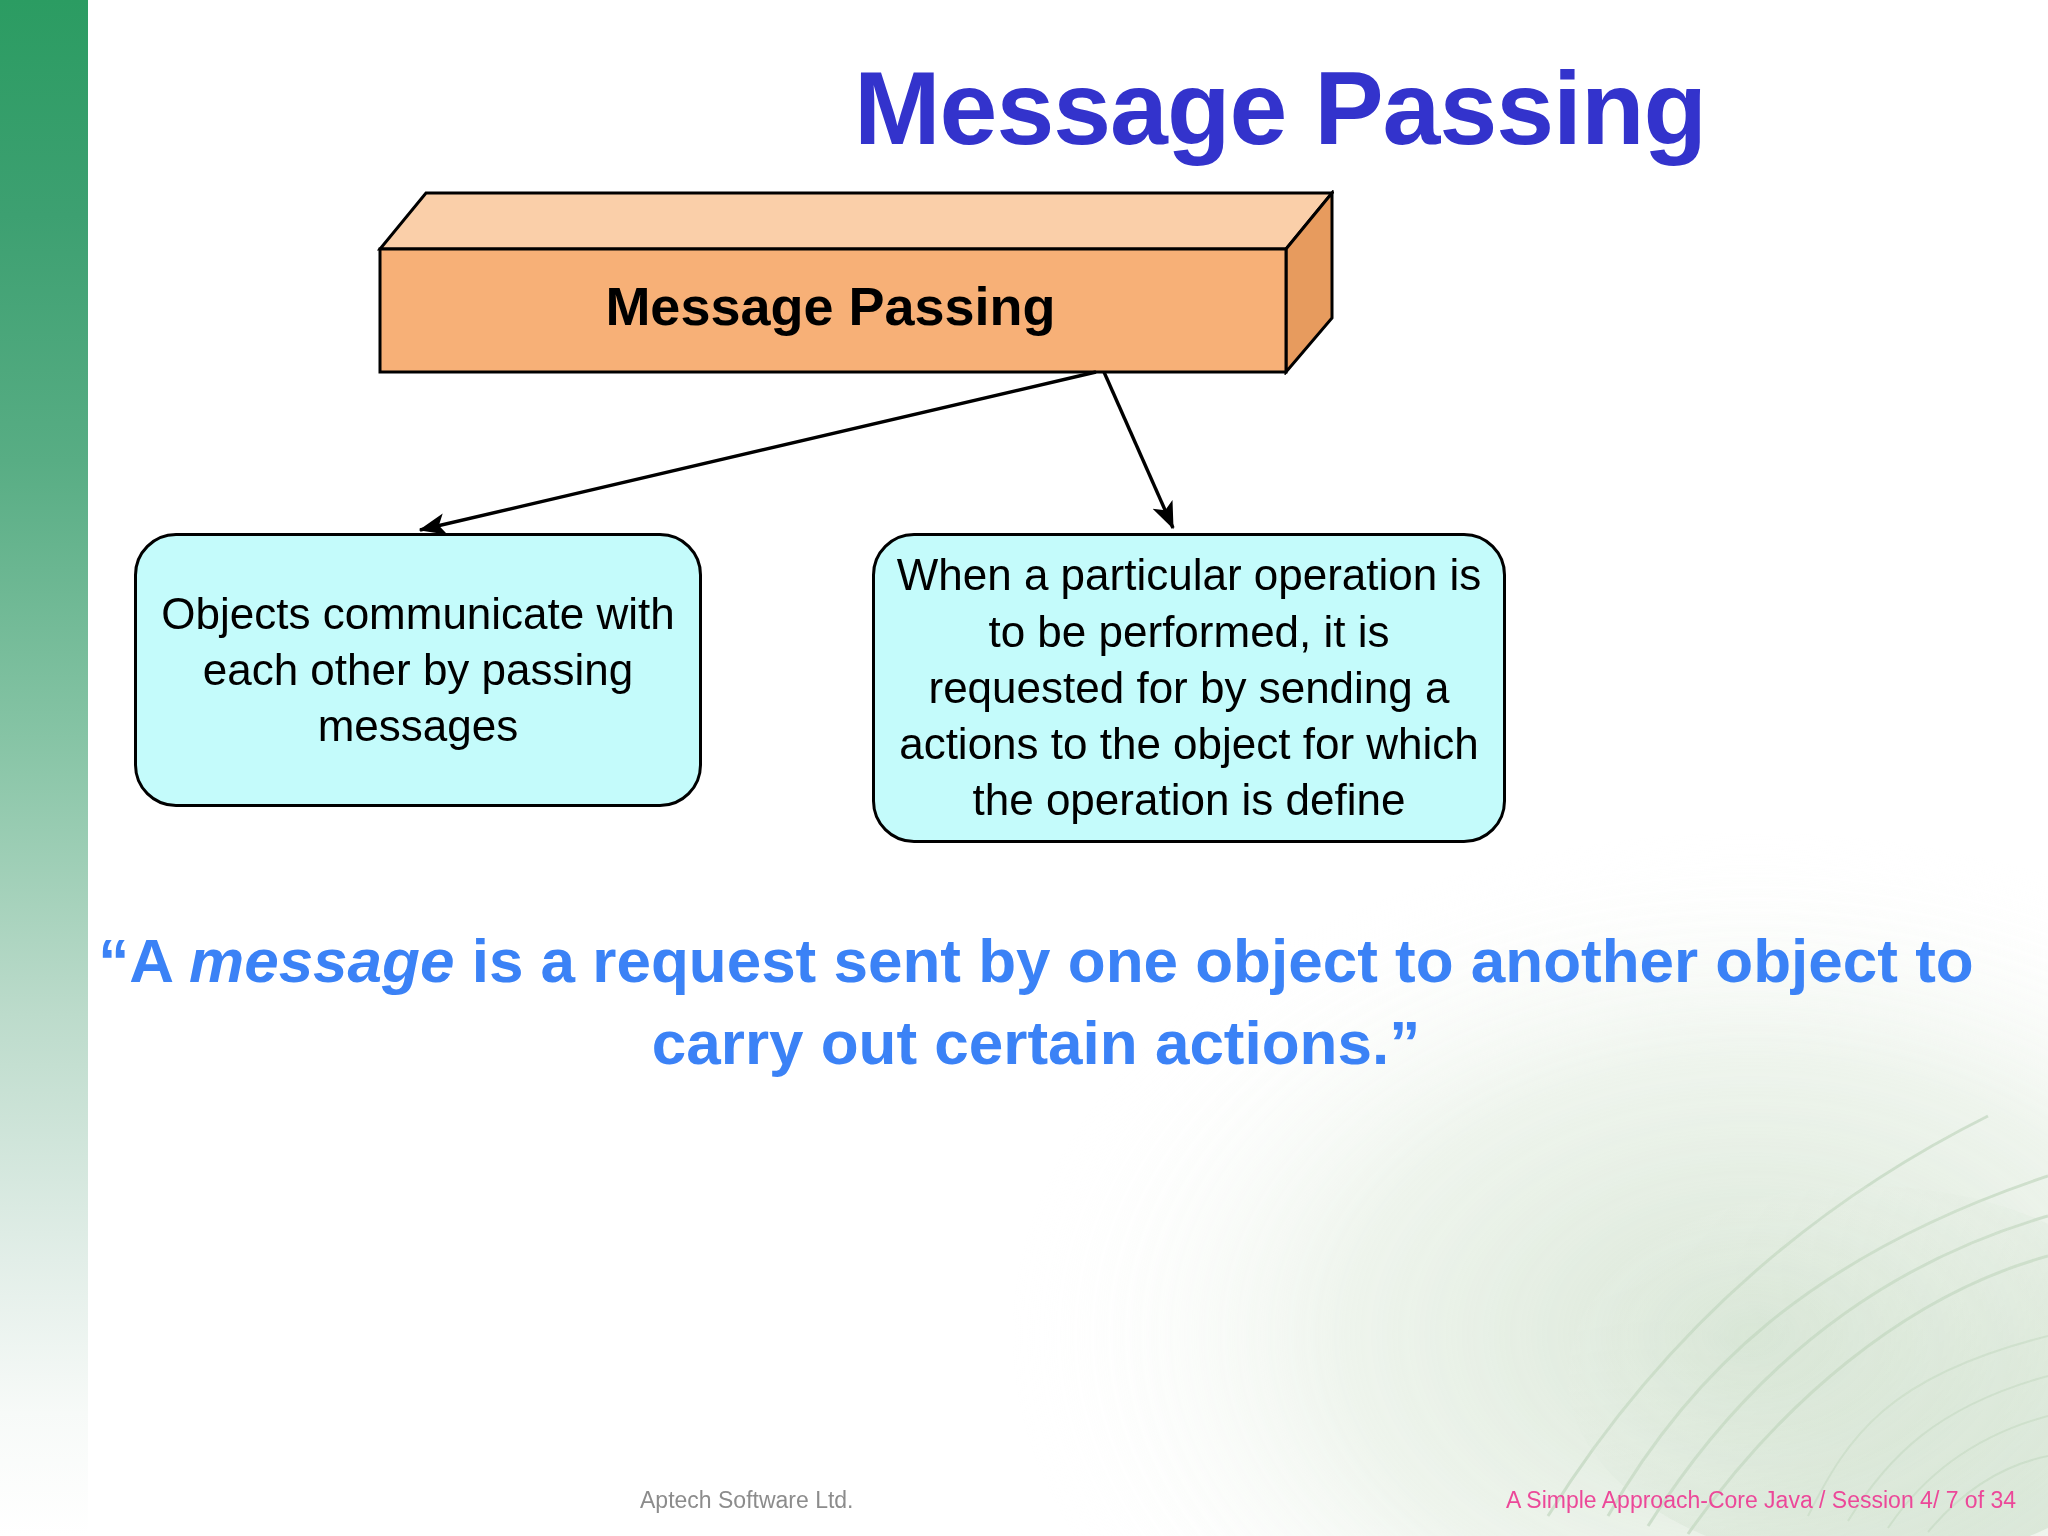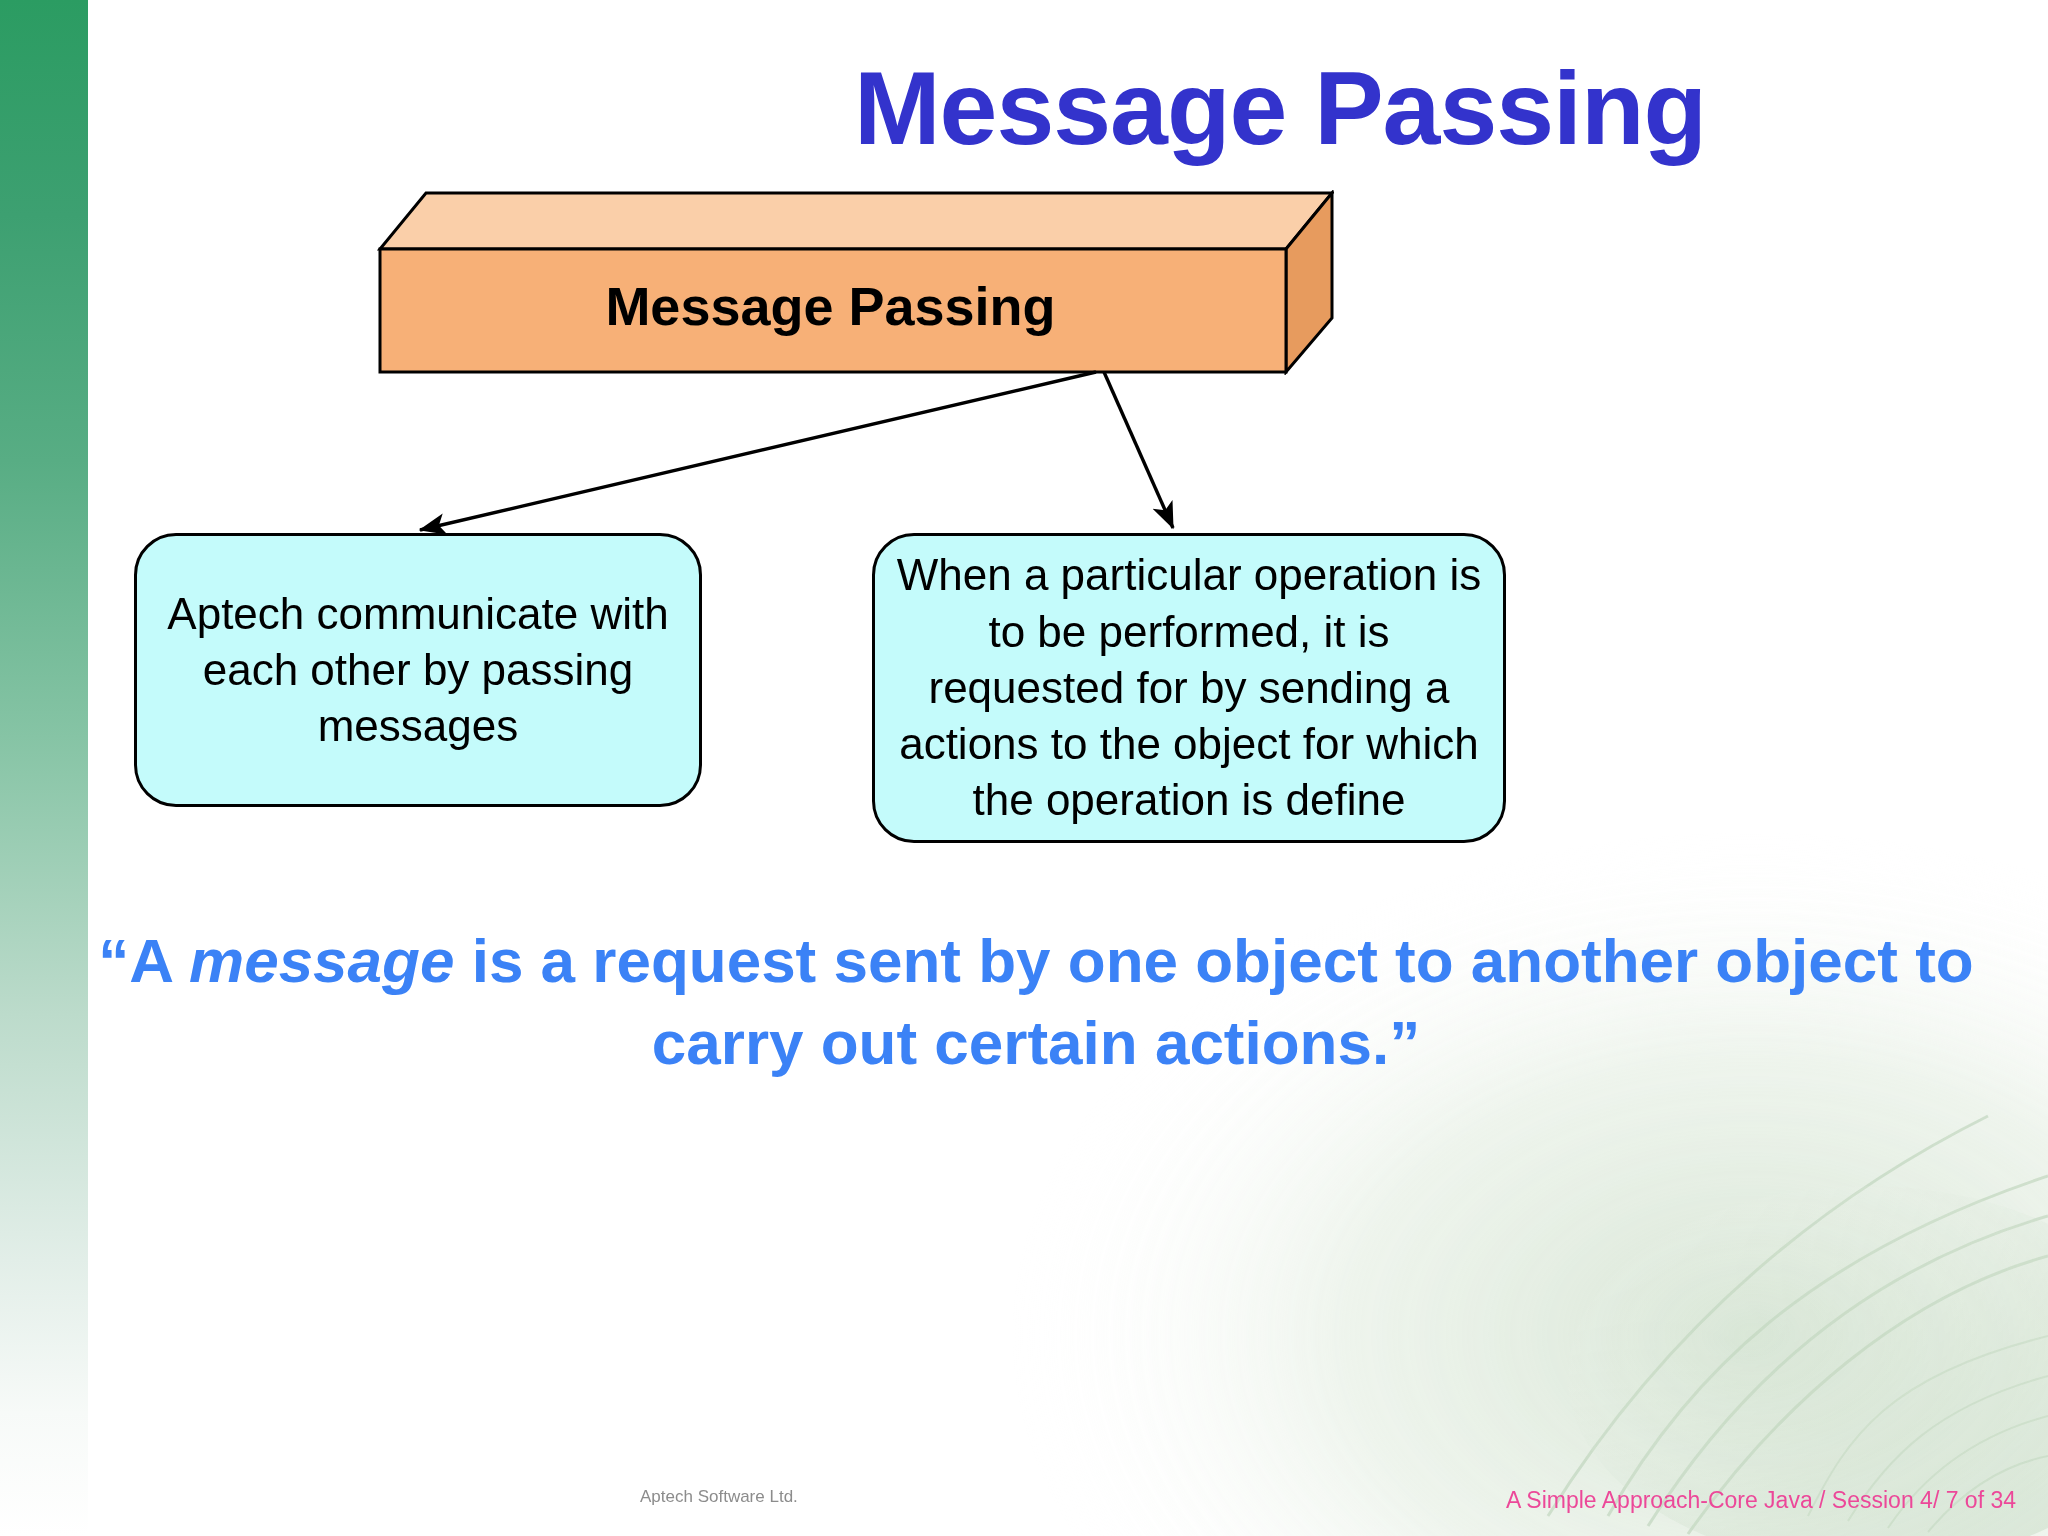--- a/index.html
+++ b/index.html
@@ -138,21 +138,21 @@
     font-weight: bold;
     line-height: 1.32;
   }
   #quote .it { font-style: italic; }
 
   
   #footer-left {
     position: absolute;
     left: 640px;
     top: 1487px;
-    font-size: 17px;
+    font-size: 23px;
     color: #8c8c8c;
     white-space: nowrap;
   }
   #footer-right {
     position: absolute;
     right: 32px;
     top: 1487px;
     font-size: 23px;
     color: #ec4899;
     white-space: nowrap;
@@ -212,21 +212,21 @@
     <defs>
       <marker id="arrowhead" markerWidth="9" markerHeight="9" refX="7.6" refY="3.2" orient="auto" markerUnits="strokeWidth">
         <path d="M0,0 L8,3.2 L0,6.4 L1.9,3.2 z" fill="#000000"></path>
       </marker>
     </defs>
     <line x1="1096" y1="372" x2="420" y2="530" stroke="#000000" stroke-width="3.4" marker-end="url(#arrowhead)"></line>
     <line x1="1104" y1="372" x2="1173" y2="528" stroke="#000000" stroke-width="3.4" marker-end="url(#arrowhead)"></line>
   </svg>
 
   <div id="cyan-left" class="cyan-box">
-    <div class="boxtext">Aptech communicate with each other by passing messages</div>
+    <div class="boxtext">Objects communicate with each other by passing messages</div>
   </div>
 
   <div id="cyan-right" class="cyan-box">
     <div class="boxtext">When a particular operation is to be performed, it is requested for by sending a actions to the object for which the operation is define</div>
   </div>
 
   <div id="quote"><span>“</span><span>A </span><span class="it">message</span><span> is a request sent by one object to another object to carry out certain actions.</span><span>”</span></div>
 
   <div id="footer-left">Aptech Software Ltd.</div>
   <div id="footer-right">A Simple Approach-Core Java / Session 4/ 7 of 34</div>

